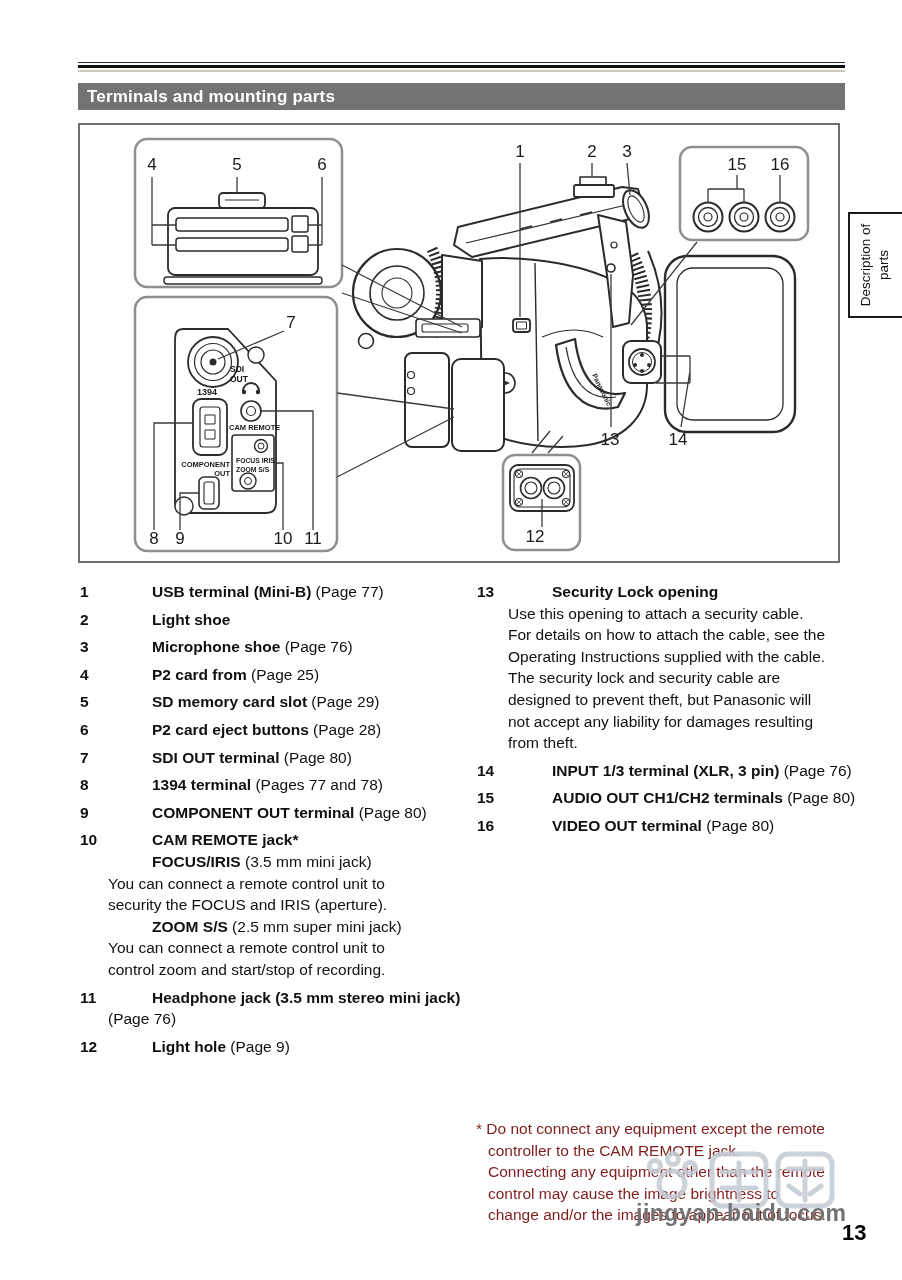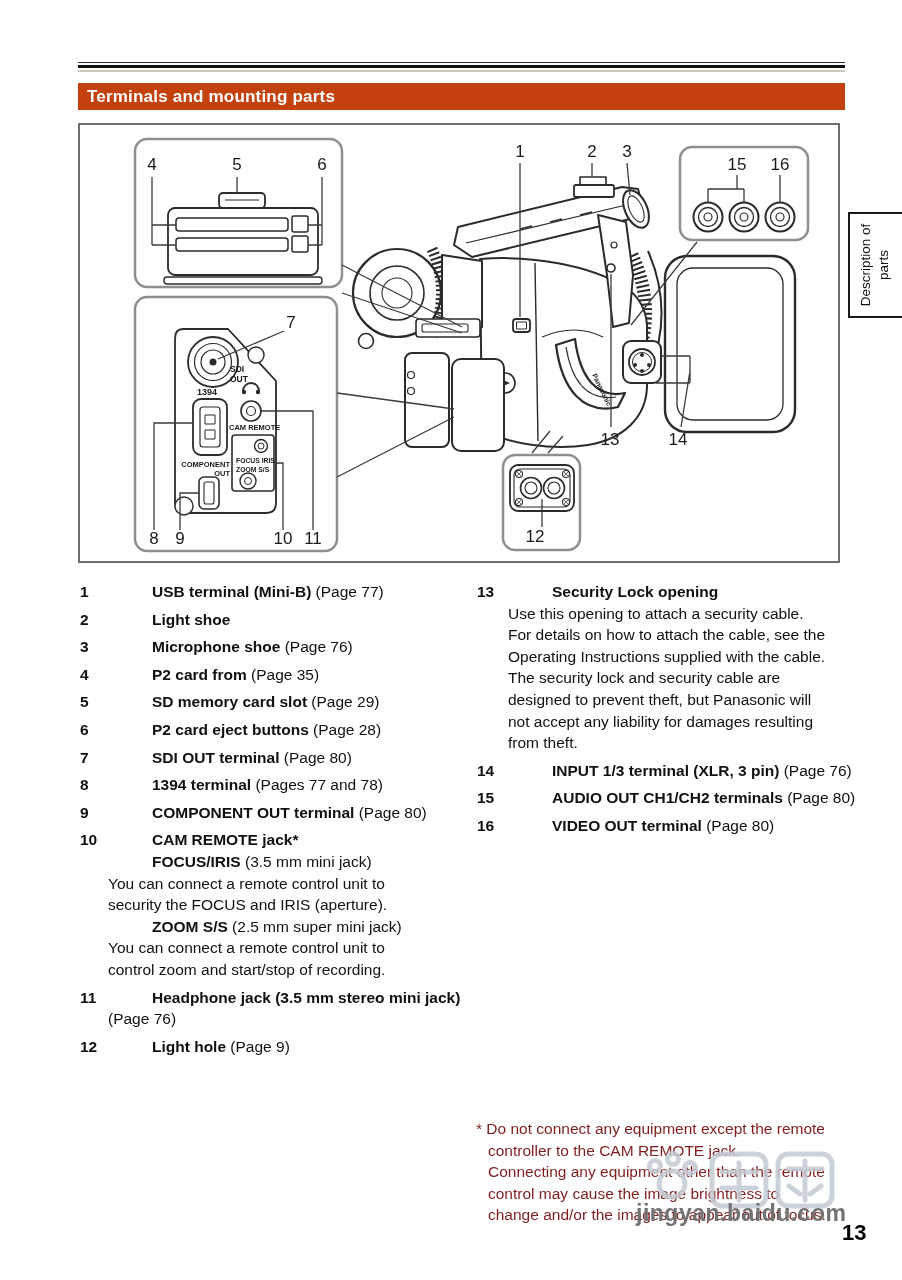--- a/index.html
+++ b/index.html
@@ -4,21 +4,21 @@
 <style>
   html,body{margin:0;padding:0;}
   body{width:902px;height:1280px;position:relative;background:#fff;overflow:hidden;
        font-family:"Liberation Sans",sans-serif;color:#151515;}
   .abs{position:absolute;}
   
   .rule1{left:78px;top:62px;width:767px;height:1px;background:#2a2a2a;}
   .rule2{left:78px;top:65px;width:767px;height:3px;background:#101010;}
   .rule3{left:78px;top:70px;width:767px;height:2px;background:#cfc8bd;}
   
-  .hdr{left:78px;top:83px;width:767px;height:27px;background:#c2410c;color:#fff;
+  .hdr{left:78px;top:83px;width:767px;height:27px;background:#737373;color:#fff;
        font-weight:bold;font-size:17px;line-height:27px;padding-left:9px;box-sizing:border-box;
        letter-spacing:.2px;}
   
   .diag{left:78px;top:123px;width:762px;height:440px;border:2px solid #6e6e6e;box-sizing:border-box;background:#fff;}
   svg text{font-family:"Liberation Sans",sans-serif;fill:#1a1a1a;}
   .co{font-size:17px;}
   
   .col{top:581px;font-size:15.5px;line-height:21.6px;color:#101010;}
   .col-l{left:80px;width:382px;}
   .col-r{left:477px;width:384px;}
@@ -255,21 +255,21 @@
   <div class="item">
     <div class="num">2</div>
     <div class="txt"><span class="b">Light shoe</span><span></span></div>
   </div>
   <div class="item">
     <div class="num">3</div>
     <div class="txt"><span class="b">Microphone shoe</span><span> (Page 76)</span></div>
   </div>
   <div class="item">
     <div class="num">4</div>
-    <div class="txt"><span class="b">P2 card from</span><span> (Page 35)</span></div>
+    <div class="txt"><span class="b">P2 card from</span><span> (Page 25)</span></div>
   </div>
   <div class="item">
     <div class="num">5</div>
     <div class="txt"><span class="b">SD memory card slot</span><span> (Page 29)</span></div>
   </div>
   <div class="item">
     <div class="num">6</div>
     <div class="txt"><span class="b">P2 card eject buttons</span><span> (Page 28)</span></div>
   </div>
   <div class="item">

